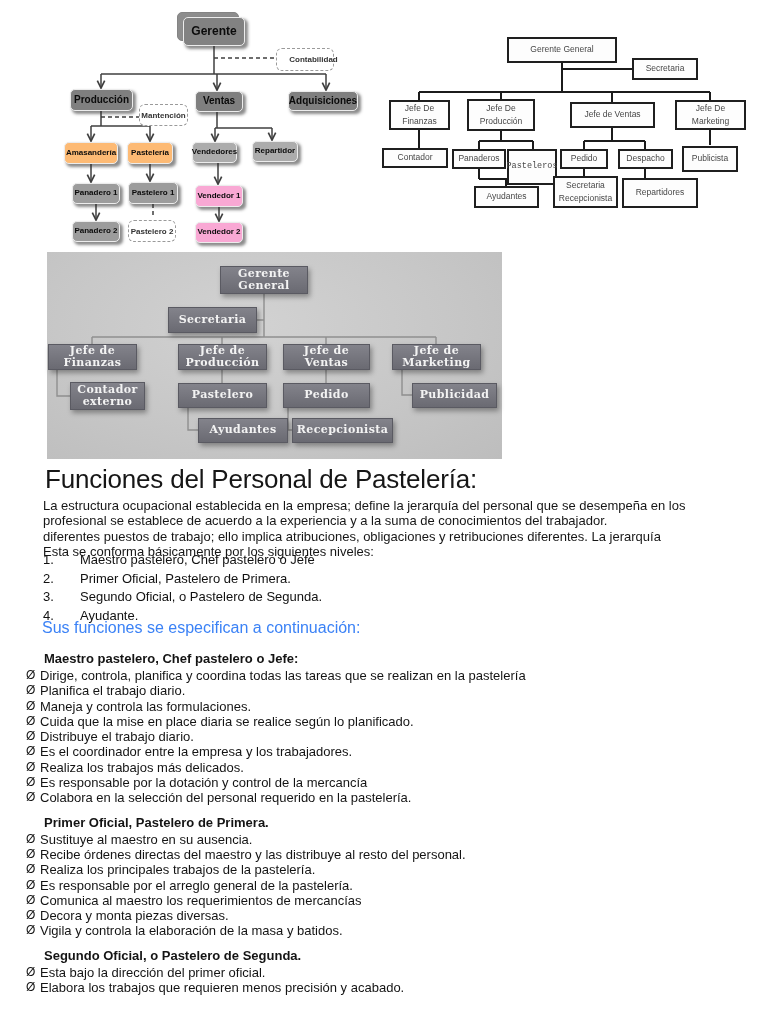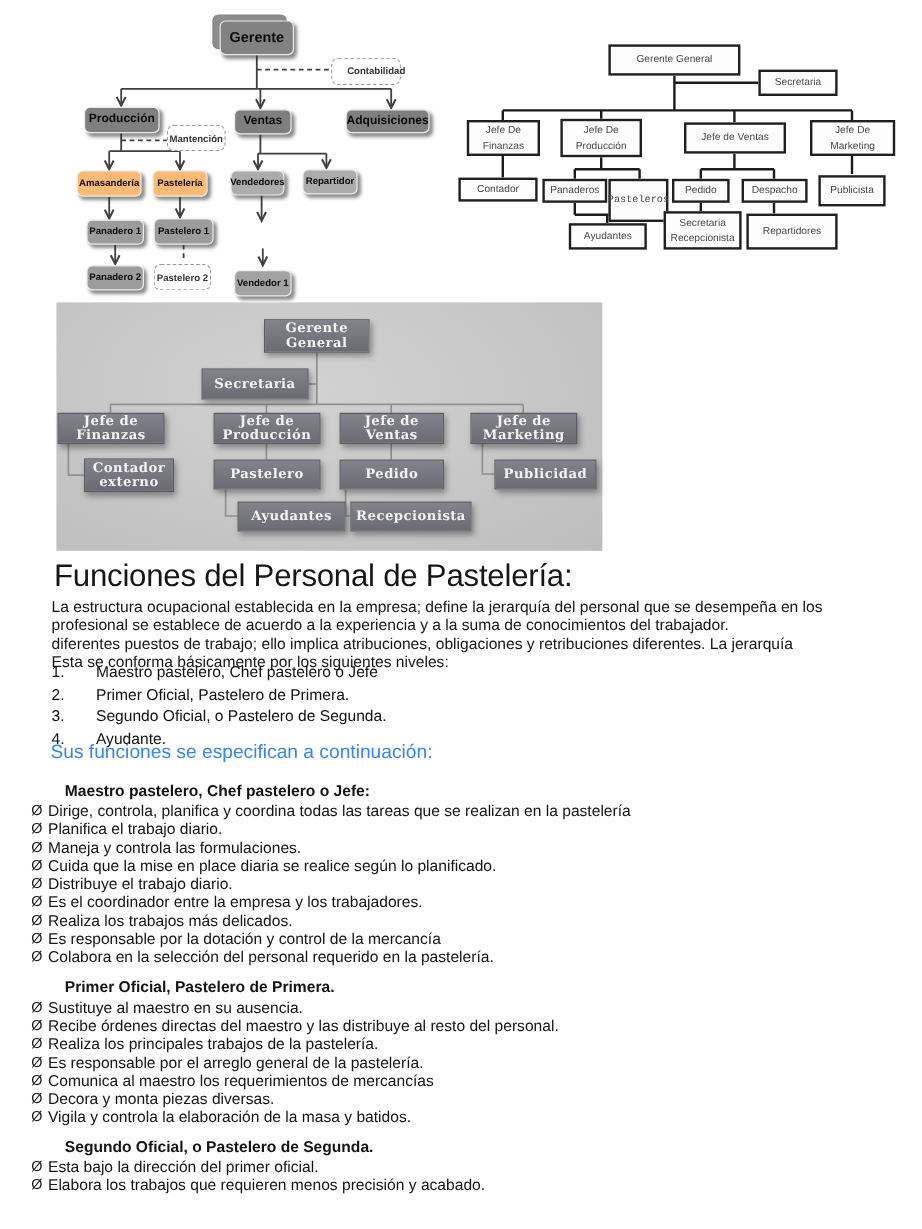--- a/index.html
+++ b/index.html
@@ -11,21 +11,21 @@
         text-align:center;white-space:pre-line;box-sizing:border-box;}
   
   .c1{border-radius:5px;font-weight:bold;color:#0b0b0b;border:1px solid #ececec;
       box-shadow:2.5px 2.5px 3px rgba(45,45,45,0.55);line-height:1.05;}
   .c1-top{background:#828282;font-size:12px;}
   .c1-ghost{background:#8d8d8d;box-shadow:none;border:1px solid #848484;}
   .c1-row2{background:#7f7f7f;font-size:10px;}
   .c1-mid{background:#fdba74;font-size:8px;}
   .c1-light{background:#acacac;font-size:8px;}
   .c1-small{background:#9c9c9c;font-size:8px;}
-  .c1-small2{background:#a3a3a3;font-size:8px;margin-top:40px;}
+  .c1-small2{background:#f9a8d4;font-size:8px;}
   .c1-dash{background:#ffffff;border:1.5px dashed #9a9a9a;border-radius:6px;
            font-size:8px;font-weight:600;color:#333;box-shadow:none;}
   
   .c2{background:#fdfdfd;border:2px solid #1f1f1f;color:#474747;font-size:8.5px;
       line-height:1.55;font-weight:400;}
   
   .c3-bg{position:absolute;left:47px;top:252px;width:455px;height:207px;
          background:radial-gradient(ellipse at 45% 35%,#d2d2d2 0%,#c7c7c7 55%,#bdbdbd 100%);}
   .c3{background:linear-gradient(180deg,#83838b 0%,#6a6a72 100%);color:#f3f3f3;
       font-family:"DejaVu Serif","Liberation Serif",serif;font-weight:bold;font-size:11px;
@@ -34,21 +34,21 @@
   
   .heading{position:absolute;left:45px;top:464px;margin:0;font-size:26px;font-weight:400;
            letter-spacing:-0.2px;color:#161616;}
   .intro{position:absolute;left:43px;top:498px;font-size:13px;line-height:15.4px;color:#161616;}
   .levels{position:absolute;left:43px;top:552px;font-size:13px;}
   .level-row{display:flex;height:18.6px;align-items:flex-start;}
   .level-num{width:37px;}
   .fn-intro{position:absolute;left:42px;top:619px;font-size:16px;color:#3b82f6;}
   .sections{position:absolute;left:26px;top:651px;width:710px;font-size:13px;color:#141414;}
   .fn-section + .fn-section{margin-top:9px;}
-  .section-title{margin:0 0 2px 28px;font-size:13px;font-weight:bold;line-height:15px;}
+  .section-title{margin:0 0 2px 18px;font-size:13px;font-weight:bold;line-height:15px;}
   .bullet-row{display:flex;line-height:15.3px;}
   .bullet-glyph{width:10px;flex:0 0 10px;font-size:12px;}
   .bullet-text{margin-left:4px;}
 </style>
 </head>
 <body>
 
 <div class="page">
   <div class="chart-layer">
       <svg width="768" height="1024" class="edge-svg">

